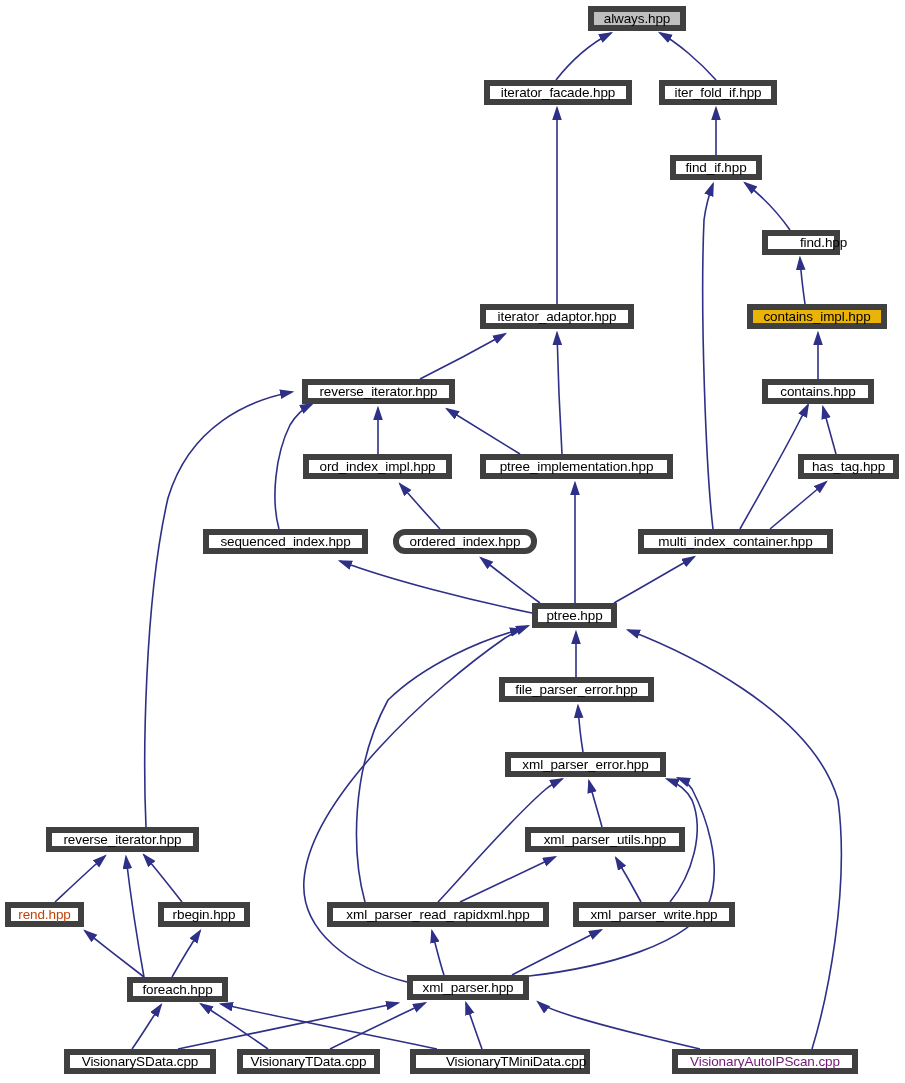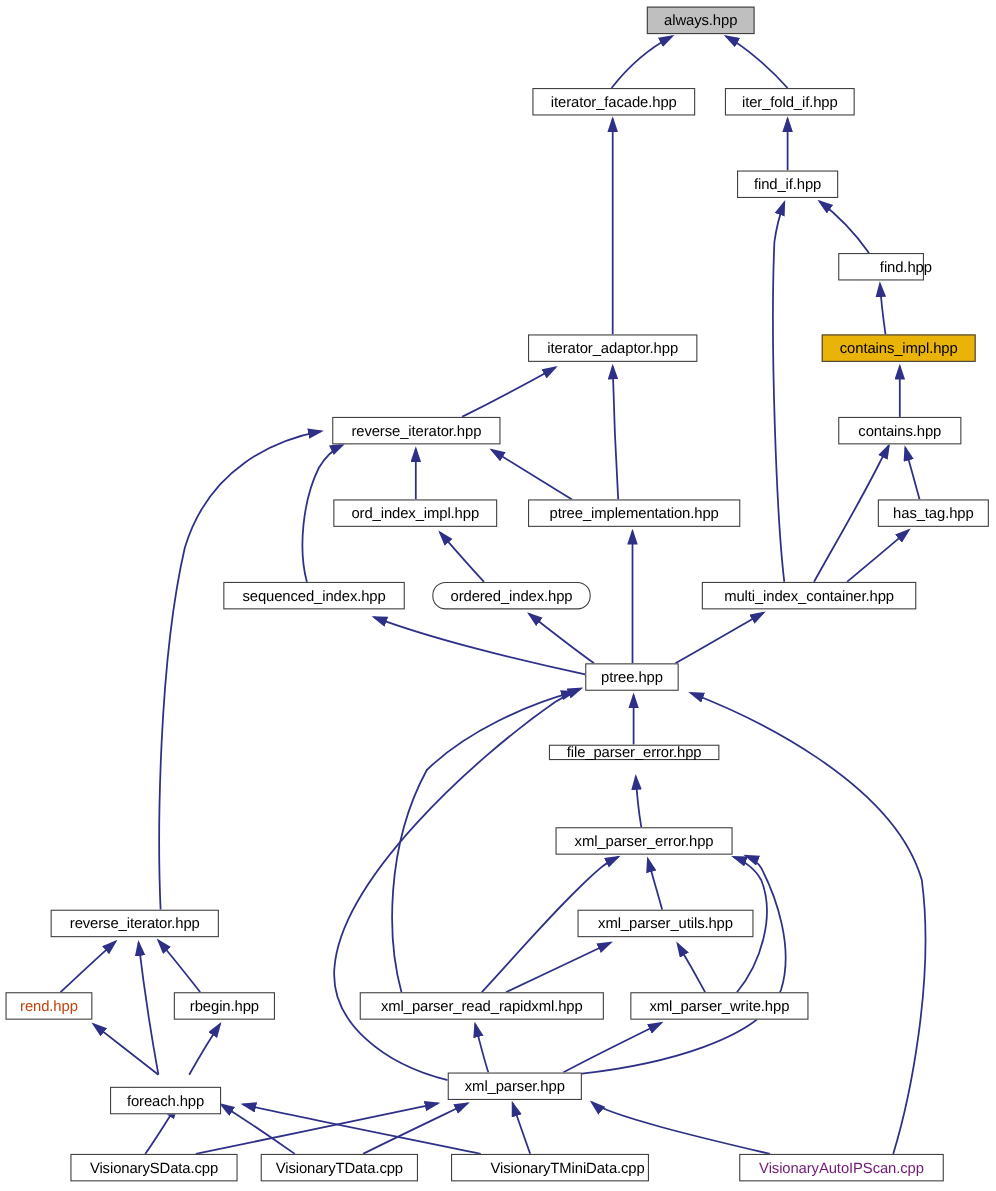--- a/index.html
+++ b/index.html
@@ -18,21 +18,21 @@
   #edges {
     position: absolute;
     left: 0;
     top: 0;
     width: 905px;
     height: 1083px;
   }
   .node {
     position: absolute;
     box-sizing: border-box;
-    border: 1px solid #c2410c;
+    border: 6px solid #c2410c;
     background: #ffffff;
     color: #000000;
     font-size: 13.5px;
     line-height: 1;
     display: flex;
     align-items: center;
     justify-content: center;
     white-space: nowrap;
     letter-spacing: -0.1px;
   }
@@ -142,21 +142,21 @@
       </div>
       <div class="node" style="left: 393px; top: 529px; width: 144px; height: 25px; border-color: rgb(64, 64, 64); color: rgb(0, 0, 0); background: rgb(255, 255, 255); border-radius: 12px;">
         <span>ordered_index.hpp</span>
       </div>
       <div class="node" style="left: 638px; top: 529px; width: 195px; height: 25px; border-color: rgb(64, 64, 64); color: rgb(0, 0, 0); background: rgb(255, 255, 255);">
         <span>multi_index_container.hpp</span>
       </div>
       <div class="node" style="left: 532px; top: 603px; width: 85px; height: 25px; border-color: rgb(64, 64, 64); color: rgb(0, 0, 0); background: rgb(255, 255, 255);">
         <span>ptree.hpp</span>
       </div>
-      <div class="node" style="left: 499px; top: 677px; width: 155px; height: 14px; border-color: rgb(64, 64, 64); color: rgb(0, 0, 0); background: rgb(255, 255, 255); text-align: center;">
+      <div class="node" style="left: 499px; top: 677px; width: 155px; height: 25px; border-color: rgb(64, 64, 64); color: rgb(0, 0, 0); background: rgb(255, 255, 255); text-align: center;">
         <span>file_parser_error.hpp</span>
       </div>
       <div class="node" style="left: 505px; top: 752px; width: 161px; height: 25px; border-color: rgb(64, 64, 64); color: rgb(0, 0, 0); background: rgb(255, 255, 255);">
         <span>xml_parser_error.hpp</span>
       </div>
       <div class="node" style="left: 46px; top: 827px; width: 153px; height: 25px; border-color: rgb(64, 64, 64); color: rgb(0, 0, 0); background: rgb(255, 255, 255);">
         <span>reverse_iterator.hpp</span>
       </div>
       <div class="node" style="left: 525px; top: 827px; width: 160px; height: 25px; border-color: rgb(64, 64, 64); color: rgb(0, 0, 0); background: rgb(255, 255, 255);">
         <span>xml_parser_utils.hpp</span>
@@ -166,21 +166,21 @@
       </div>
       <div class="node" style="left: 158px; top: 902px; width: 92px; height: 25px; border-color: rgb(64, 64, 64); color: rgb(0, 0, 0); background: rgb(255, 255, 255);">
         <span>rbegin.hpp</span>
       </div>
       <div class="node" style="left: 327px; top: 902px; width: 222px; height: 25px; border-color: rgb(64, 64, 64); color: rgb(0, 0, 0); background: rgb(255, 255, 255);">
         <span>xml_parser_read_rapidxml.hpp</span>
       </div>
       <div class="node" style="left: 573px; top: 902px; width: 162px; height: 25px; border-color: rgb(64, 64, 64); color: rgb(0, 0, 0); background: rgb(255, 255, 255);">
         <span>xml_parser_write.hpp</span>
       </div>
-      <div class="node" style="left: 100px; top: 977px; width: 101px; height: 25px; border-color: rgb(64, 64, 64); color: rgb(0, 0, 0); background: rgb(255, 255, 255); margin-top: 11px;">
+      <div class="node" style="left: 127px; top: 977px; width: 101px; height: 25px; border-color: rgb(64, 64, 64); color: rgb(0, 0, 0); background: rgb(255, 255, 255);">
         <span>foreach.hpp</span>
       </div>
       <div class="node" style="left: 407px; top: 975px; width: 122px; height: 25px; border-color: rgb(64, 64, 64); color: rgb(0, 0, 0); background: rgb(255, 255, 255);">
         <span>xml_parser.hpp</span>
       </div>
       <div class="node" style="left: 64px; top: 1049px; width: 152px; height: 25px; border-color: rgb(64, 64, 64); color: rgb(0, 0, 0); background: rgb(255, 255, 255);">
         <span>VisionarySData.cpp</span>
       </div>
       <div class="node" style="left: 237px; top: 1049px; width: 143px; height: 25px; border-color: rgb(64, 64, 64); color: rgb(0, 0, 0); background: rgb(255, 255, 255);">
         <span>VisionaryTData.cpp</span>

